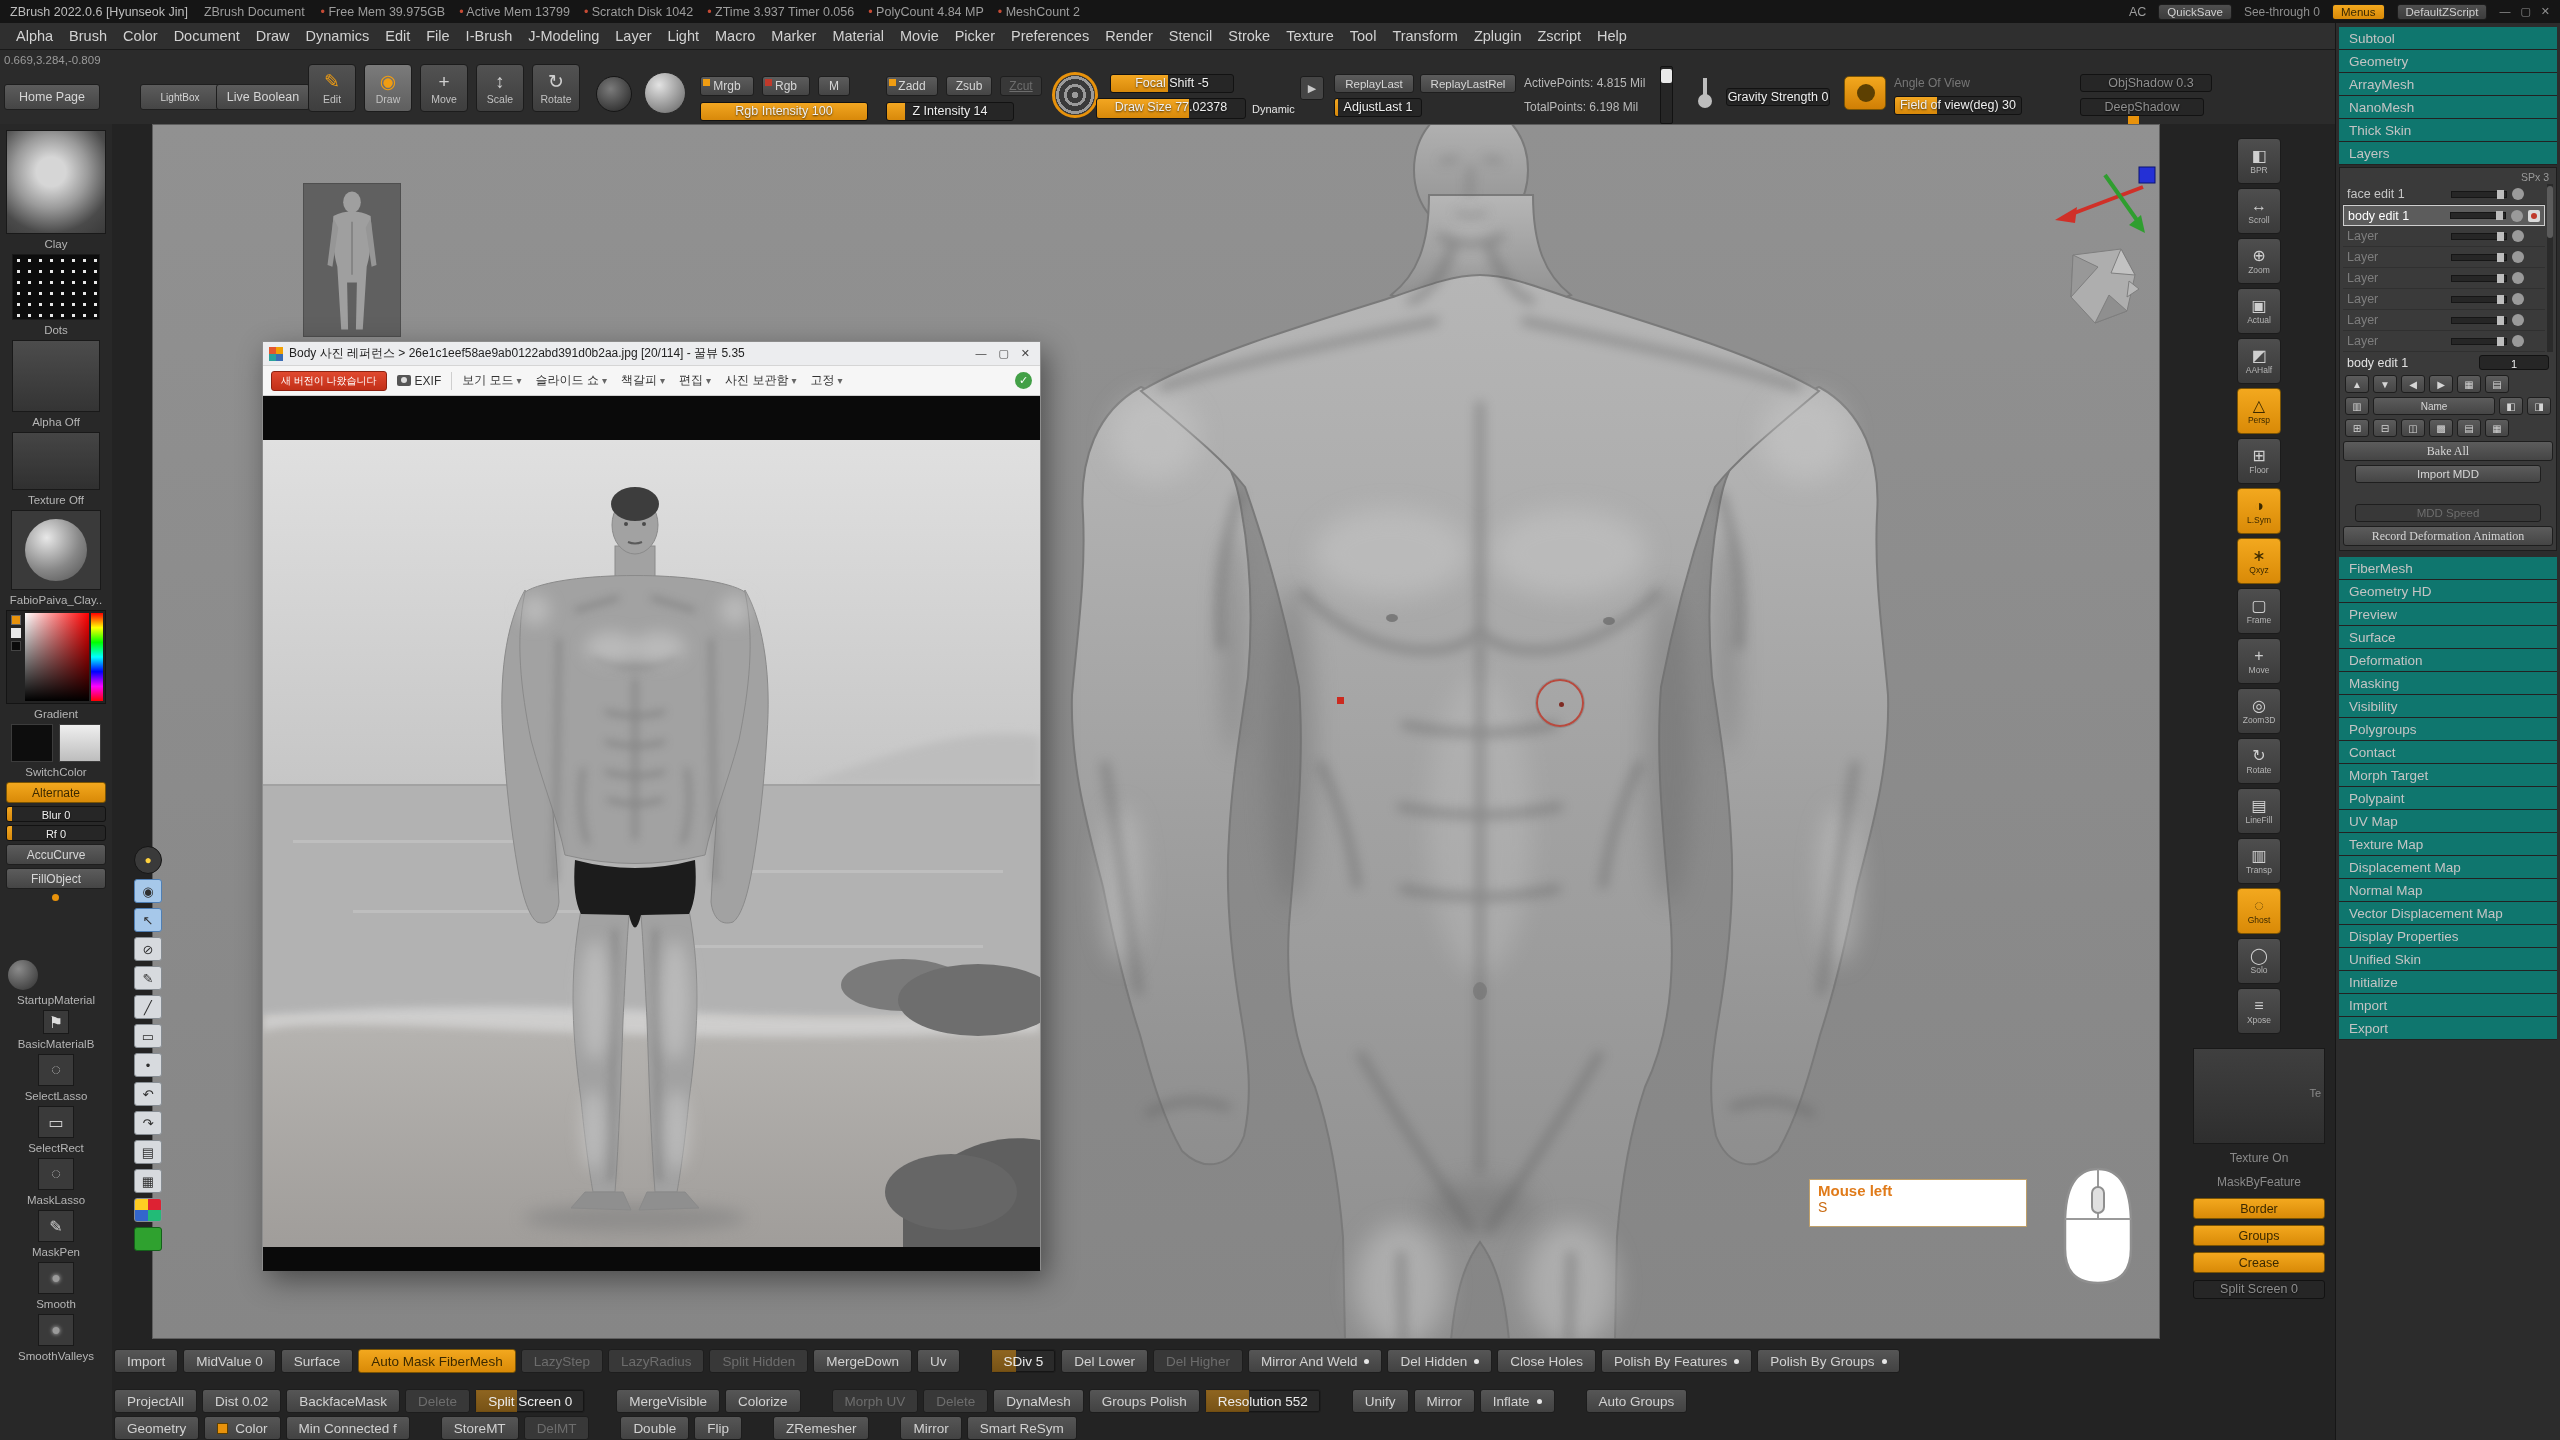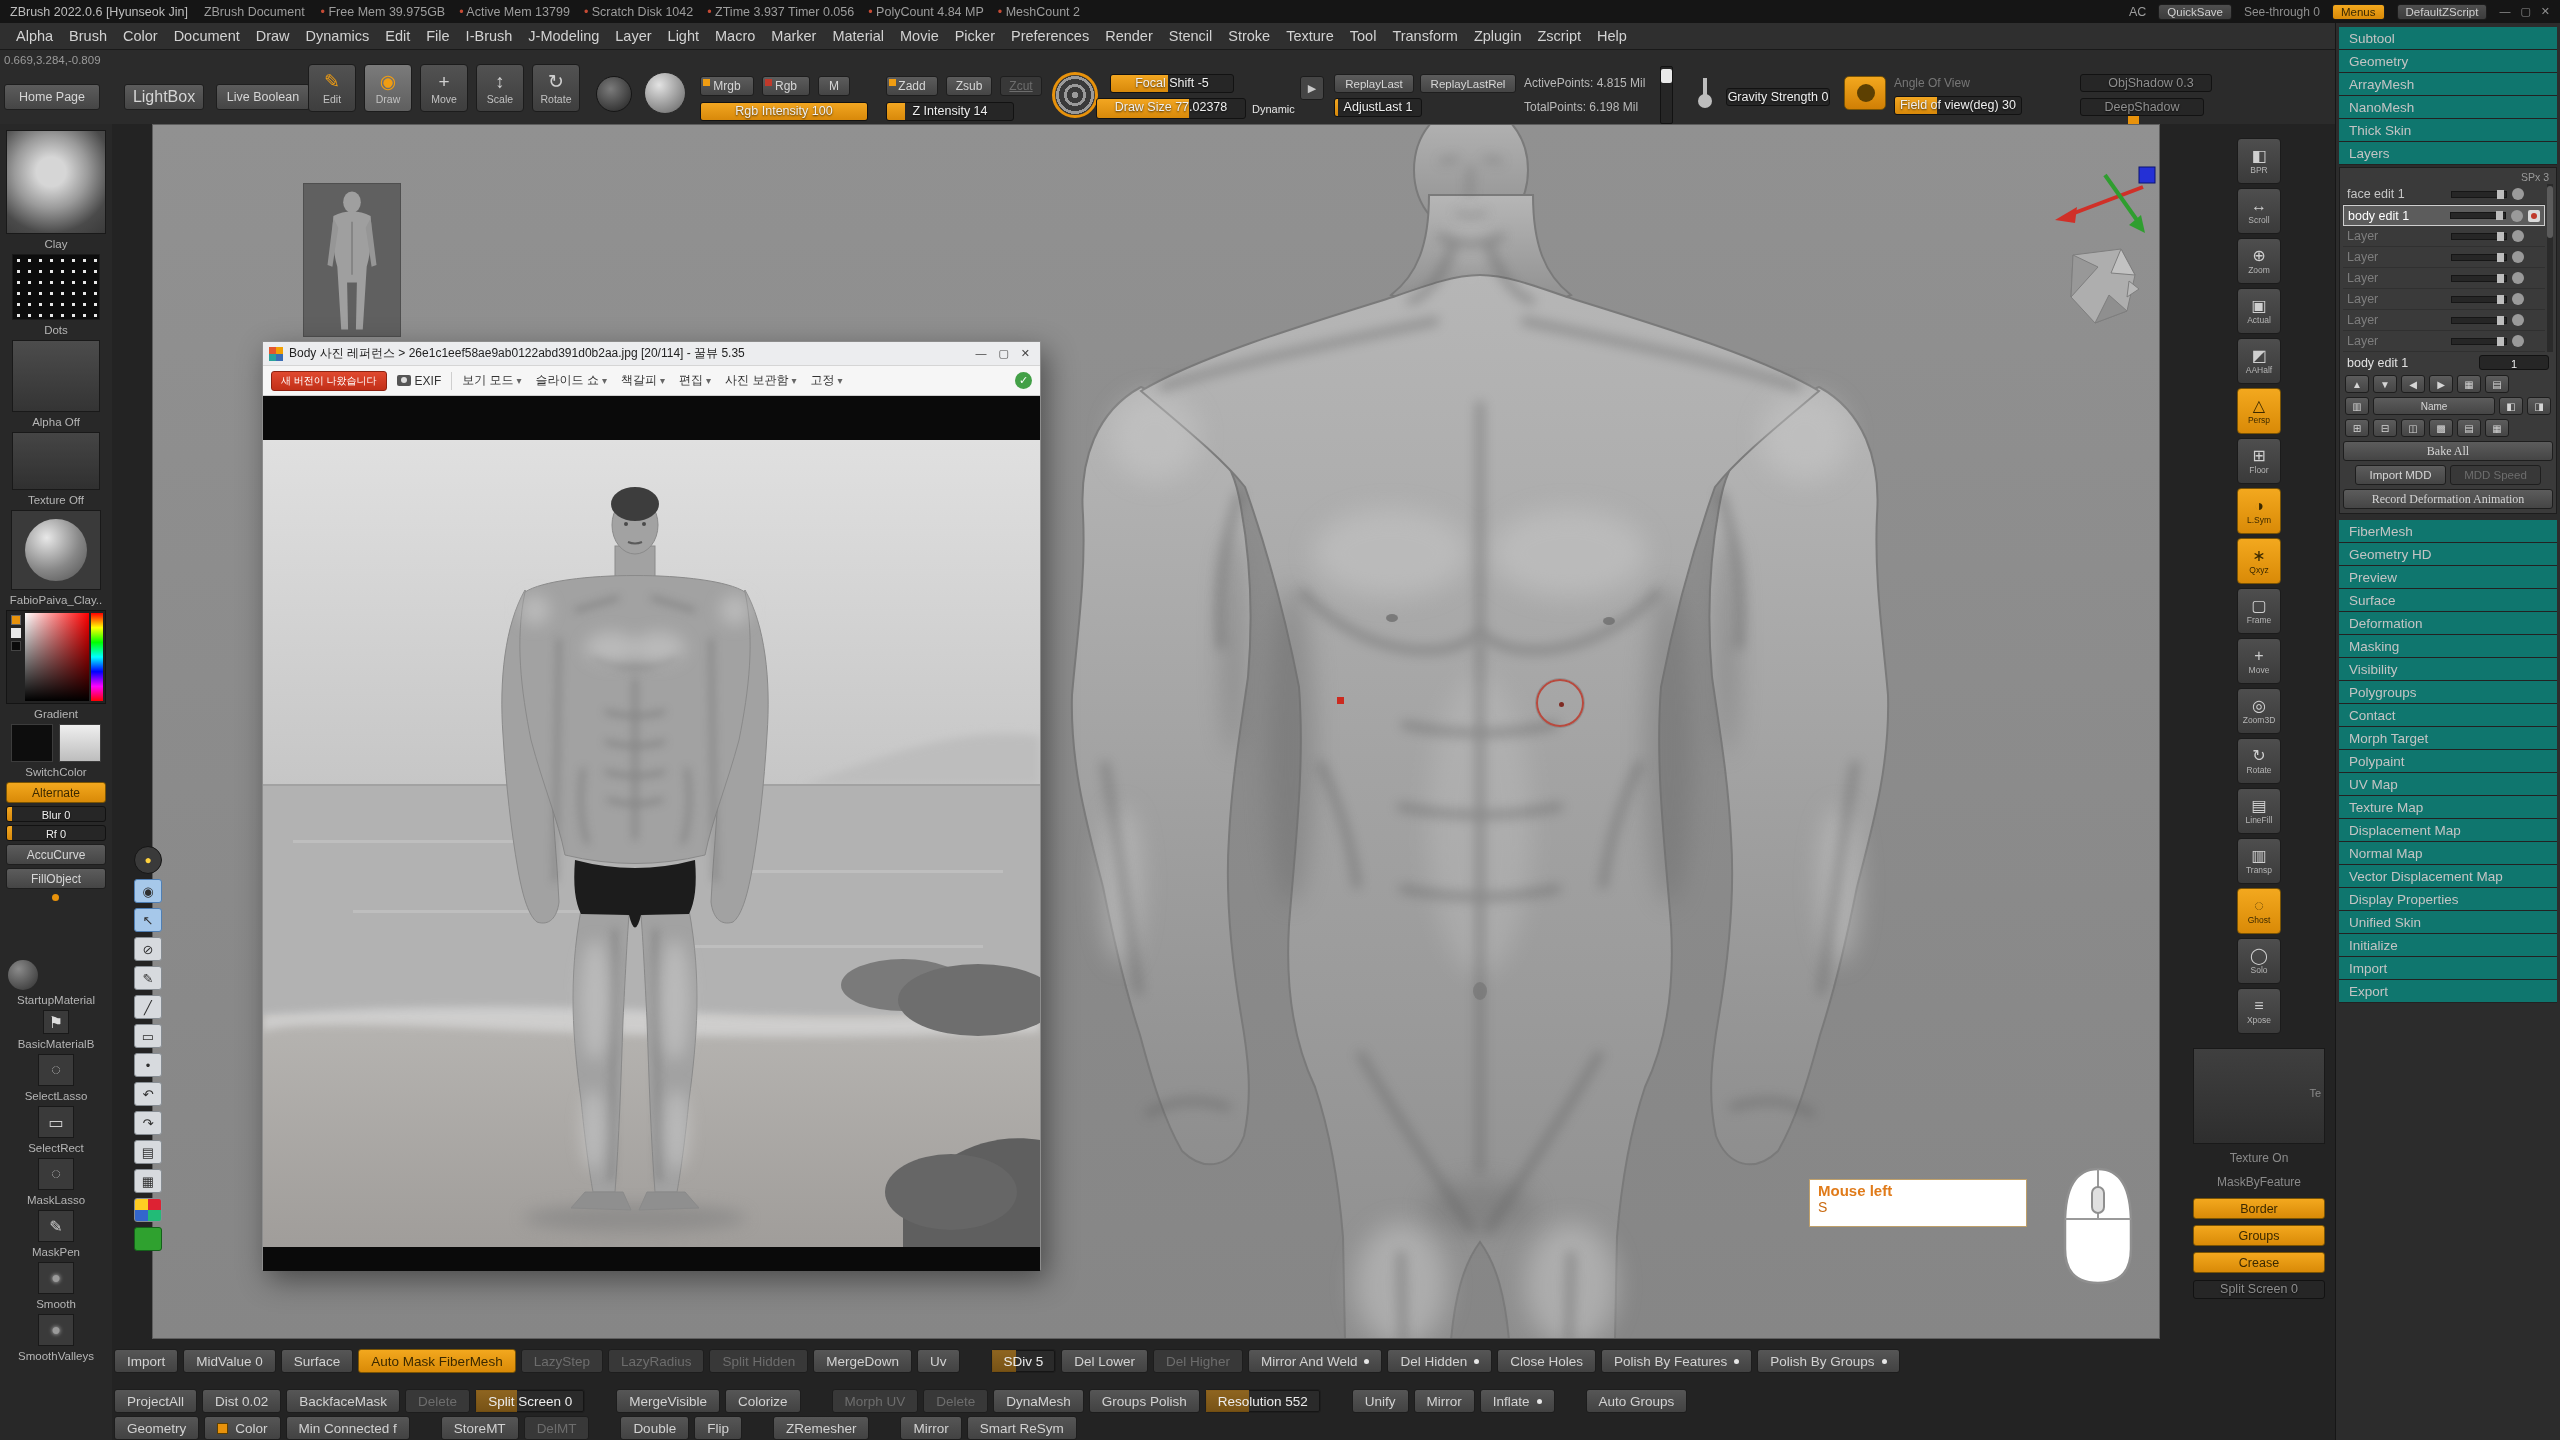--- a/index.html
+++ b/index.html
@@ -47,21 +47,21 @@
   
   #menubar{position:absolute;left:0;top:23px;width:2335px;height:27px;background:#2f2f2f;
     border-bottom:1px solid #191919;display:flex;align-items:center;padding:0 8px;font-size:14.5px;color:#d2d2d2;}
   .menu-item{padding:3px 8px;border-radius:2px;}
 
   
   #shelf{position:absolute;left:0;top:50px;width:2335px;height:74px;background:#2b2b2b;}
   #shelf>*{position:absolute;}
   .coords{left:4px;top:4px;font-size:11.5px;color:#9a9a9a;}
   .s-home{left:4px;top:34px;width:96px;height:26px;font-size:12.5px;}
-  .s-lightbox{left:124px;top:34px;width:80px;height:26px;font-size:16px;}
+  .s-lightbox{left:140px;top:34px;width:80px;height:26px;font-size:10px;}
   .s-liveboolean{left:216px;top:34px;width:94px;height:26px;font-size:12.5px;}
   .modes{left:308px;top:14px;display:flex;gap:8px;}
   .mode-btn{width:48px;height:48px;background:linear-gradient(#525252,#3e3e3e);border:1px solid #1c1c1c;
     border-radius:4px;display:flex;flex-direction:column;align-items:center;justify-content:center;gap:1px;}
   .mode-btn.active{background:linear-gradient(#7b7b7b,#5f5f5f);}
   .mode-icon{font-size:19px;line-height:20px;color:#cfcfcf;}
   .mode-icon[data-icon="edit"]::before{content:"✎";color:#f09d12;}
   .mode-icon[data-icon="draw"]::before{content:"◉";color:#f09d12;}
   .mode-icon[data-icon="move"]::before{content:"+";}
   .mode-icon[data-icon="scale"]::before{content:"↕";}
@@ -236,21 +236,21 @@
   .layer-rec{width:12px;height:12px;border-radius:2px;background:#dadada;visibility:hidden;position:relative;}
   .layer-rec::before{content:"";position:absolute;left:3px;top:3px;width:6px;height:6px;border-radius:50%;background:#c0392b;}
   .layer-row.recording .layer-rec{visibility:visible;}
   .layer-current{display:flex;align-items:center;gap:6px;padding:3px 4px;}
   .layer-current .lc-name{font-size:12.5px;color:#e2e2e2;flex:1;}
   .lc-slider{width:70px;height:15px;font-size:11px;}
   .layer-btnrow{display:flex;gap:4px;padding:2px 2px;}
   .sm-btn{flex:0 0 auto;min-width:24px;height:18px;font-size:10px;padding:0 5px;}
   .grow{flex:1;}
   .full-btn{width:100%;height:20px;font-size:12px;margin:2px 0;font-family:Liberation Serif, serif;}
-  .half-row{display:flex;gap:4px;margin:2px 12px;}
+  .half-row{display:flex;gap:21px;margin:2px 12px;flex-direction:column;}
   .half-row .btn{flex:1;height:20px;font-size:11.5px;}
 
   
   #bottom-bars{position:absolute;left:114px;top:1347px;width:2070px;height:93px;}
   .bb-row{position:absolute;left:0;display:flex;gap:5px;align-items:center;}
   .bb-row1{top:2px;} .bb-row2{top:42px;} .bb-row3{top:69px;}
   .bb-btn{height:24px;background:linear-gradient(#565656,#424242);border:1px solid #1d1d1d;border-radius:3px;
     display:inline-flex;align-items:center;justify-content:center;padding:0 12px;font-size:13.5px;color:#d2d2d2;position:relative;white-space:nowrap;}
   .bb-btn.orange{background:linear-gradient(#f3a81e,#d98a07);color:#3b2900;border-color:#7a5404;}
   .bb-btn.disabled{background:#383838;color:#6d6d6d;}

